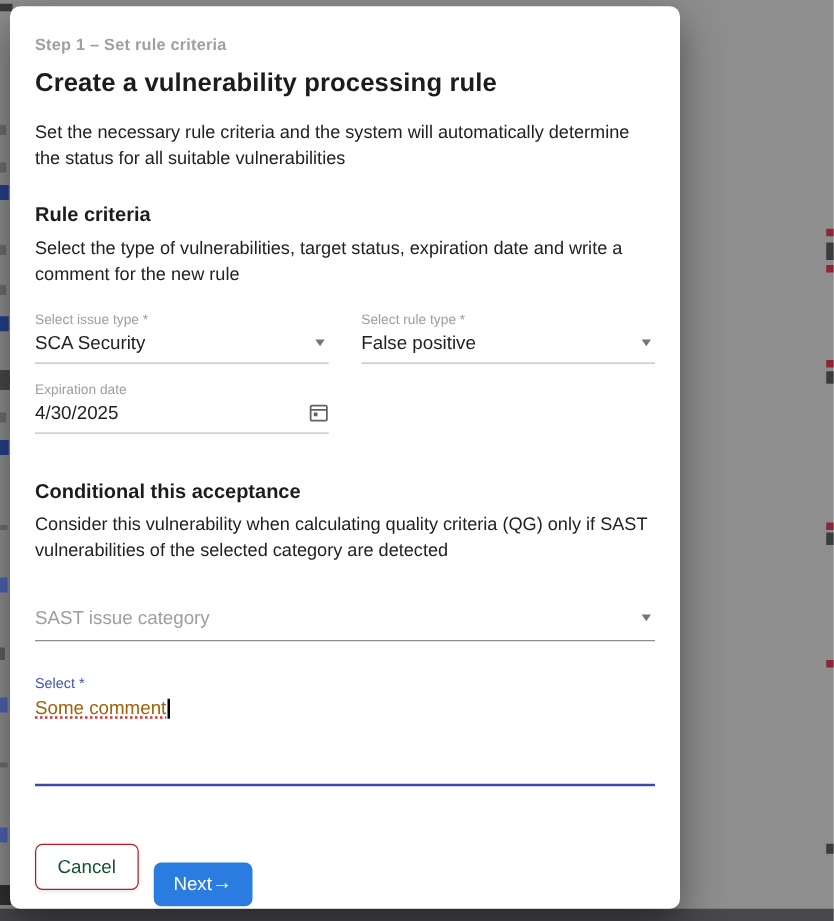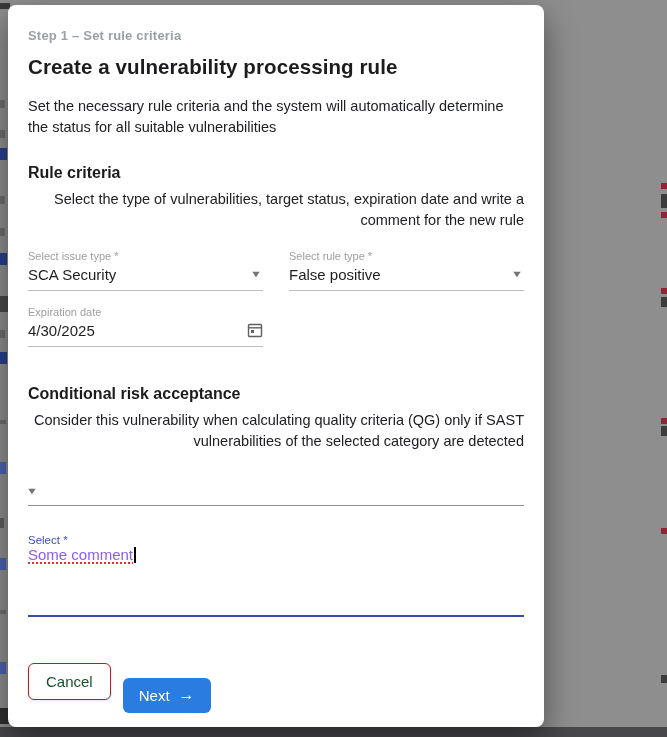--- a/index.html
+++ b/index.html
@@ -41,21 +41,21 @@
   p.body-text {
     margin-top: 17px;
     font-size: 14.5px; line-height: 1.48; color: #202124;
     max-width: 606px;
   }
   h2.section-heading {
     font-size: 16px; font-weight: 700; color: #1c1c1e;
   }
   .mt-section { margin-top: 25px; }
   .mt-section2 { margin-top: 38px; }
-  p.section-desc { margin-top: 7px; text-align: right; }
+  p.section-desc { margin-top: 7px; }
 
   .fields-row {
     margin-top: 18px;
     display: grid;
     grid-template-columns: 1fr 1fr;
     column-gap: 26px;
   }
   .field { position: relative; cursor: pointer; }
   .field-label {
     display: block;
@@ -77,21 +77,21 @@
   .sast-field { margin-top: 33px; }
   .sast-field .field-value { border-bottom: 1px solid #8f8f8f; margin-top: 0; padding-bottom: 9px; }
 
   .cal-icon { width: 16px; height: 16px; flex: 0 0 auto; cursor: pointer; }
 
   .comment-block { margin-top: 28px; cursor: text; }
   .comment-label {
     display: block;
     font-size: 11.5px; color: #3f51b5;
   }
-  .comment-text-row { margin-top: 0; font-size: 15px; color: #8b5cf6; }
+  .comment-text-row { margin-top: 5px; font-size: 15px; color: #a16207; }
   .misspelled {
     text-decoration: underline dotted #e0302d 2px;
     text-underline-offset: 3px;
   }
   .caret {
     display: inline-block; width: 1.5px; height: 16px;
     background: #000; vertical-align: text-bottom; margin-left: 1px;
   }
   .comment-spacer { height: 52px; }
   .comment-underline { border-bottom: 2px solid #3b49a8; }
@@ -110,21 +110,20 @@
   .btn-cancel {
     background: #ffffff; color: #14532d;
     border: 1px solid #b91c1c;
     box-shadow: 0 1px 3px rgba(0,0,0,0.10);
     padding: 9px 17px;
   }
   .btn-next {
     background: #2b7ce0; color: #ffffff;
     border: none;
     padding: 9px 16px;
-    gap: 9px;
     margin-top: 28px;
   }
   .btn-next .arrow-glyph { font-size: 16px; line-height: 1; }
 </style>
 </head>
 <body>
 
 <div class="bg-frag" style="left:0;top:3px;width:10px;height:6px;background:#3a3a3a;"></div>
 <div class="bg-frag" style="left:0;top:100px;width:5px;height:8px;background:#6f6f6f;"></div>
 <div class="bg-frag" style="left:0;top:130px;width:5px;height:8px;background:#6f6f6f;"></div>
@@ -188,25 +187,26 @@
       <span class="cal-icon">
         <svg width="16" height="16" viewBox="0 0 16 16" fill="none">
           <rect x="1.5" y="2.5" width="13" height="12" rx="1" stroke="#616161" stroke-width="1.4"></rect>
           <line x1="1.5" y1="5.8" x2="14.5" y2="5.8" stroke="#616161" stroke-width="1.4"></line>
           <rect x="4" y="8" width="3" height="3" fill="#616161"></rect>
         </svg>
       </span>
     </div>
   </div>
 
-  <h2 class="section-heading mt-section2">Conditional risk acceptance</h2>
+  <h2 class="section-heading mt-section2">Conditional this acceptance</h2>
   <p class="body-text section-desc">Consider this vulnerability when calculating quality criteria (QG) only if SAST vulnerabilities of the selected category are detected</p>
 
   <div class="field sast-field">
     <div class="field-value placeholder-text">
+      <span>SAST issue category</span>
       <span class="dd-arrow">▼</span>
     </div>
   </div>
 
   <div class="comment-block">
     <span class="comment-label">Select *</span>
     <div class="comment-text-row">
       <span class="misspelled">Some comment</span><span class="caret"></span>
     </div>
     <div class="comment-spacer"></div>

